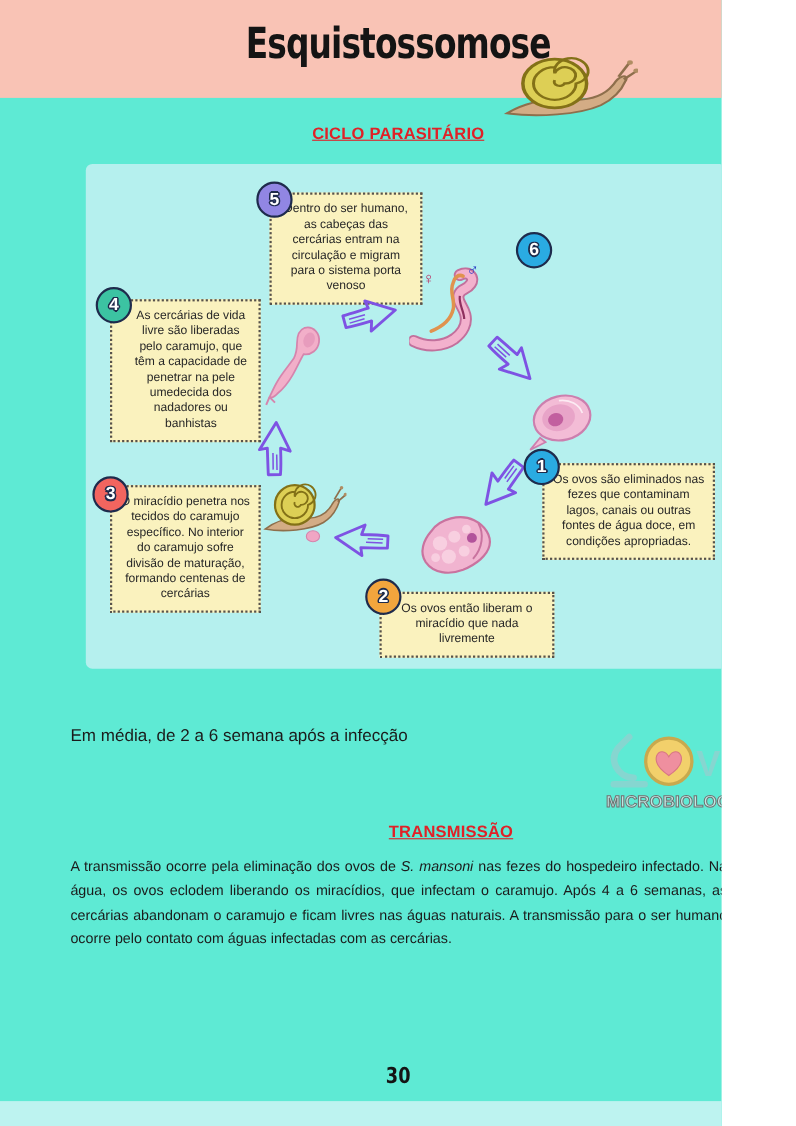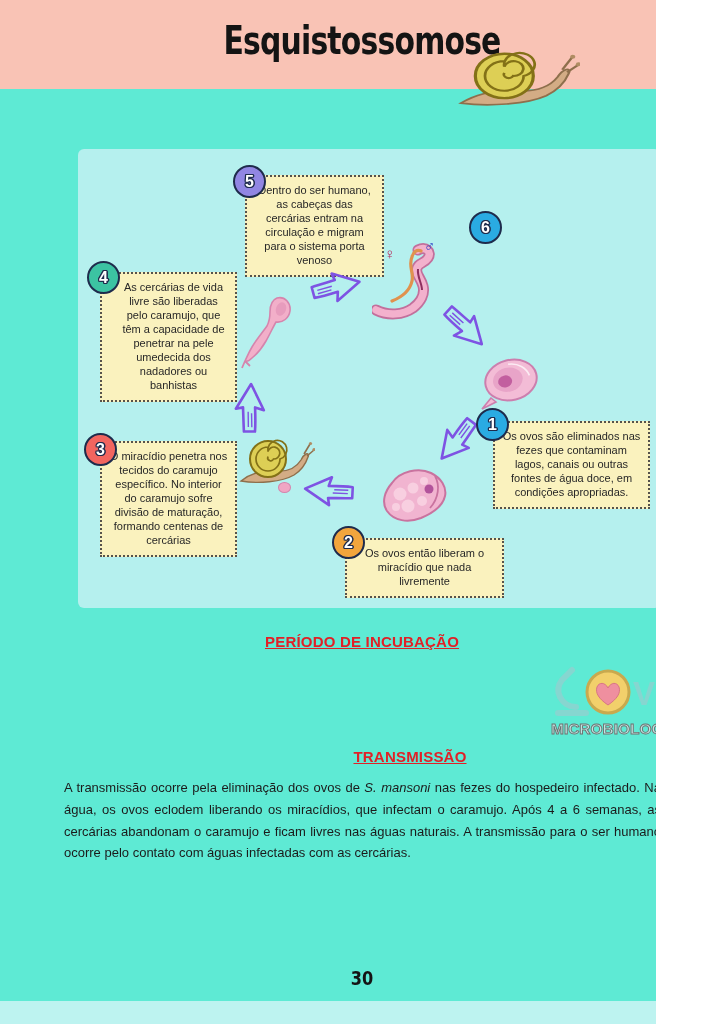--- a/index.html
+++ b/index.html
@@ -69,20 +69,21 @@
   <svg class="header-snail" viewBox="0 0 77 47" preserveAspectRatio="none">
     <path d="M3,43 C12,36 24,32 38,33 C50,34 58,30 63,22 C64,20 66,17 68,16 C70,15 71,17 70,19 C68,25 64,32 56,37 C44,44 20,46 3,43 Z" fill="#d3ac85" stroke="#8e6f4c" stroke-width="1.4"></path>
     <path d="M66,16 L72,6" stroke="#8e6f4c" stroke-width="1.6"></path>
       <circle cx="72.5" cy="5.5" r="1.6" fill="#b08d63"></circle>
     <path d="M69,18 L76,12" stroke="#8e6f4c" stroke-width="1.6"></path>
       <circle cx="76" cy="11.5" r="1.6" fill="#b08d63"></circle>
     <circle cx="30" cy="21" r="18" fill="#ddcf55" stroke="#837117" stroke-width="2"></circle>
     <path d="M30,9 A12,12 0 1 0 42,21 A9.5,9.5 0 1 0 30,13.5 A6,6 0 1 1 35.5,21 A3,3 0 1 1 30,18.5" fill="none" stroke="#837117" stroke-width="1.7"></path>
   </svg>
 
+  <div class="h-red h-cycle" style="color: rgb(224, 33, 39);">CICLO PARASITÁRIO</div>
 
   <div class="diagram" style="background-color: rgb(181, 240, 238);">
 
     <div class="note n2" style="background-color: rgb(250, 242, 190);">Os ovos então liberam o miracídio que nada livremente</div>
     <div class="note n1" style="background-color: rgb(250, 242, 190);">Os ovos são eliminados nas fezes que contaminam lagos, canais ou outras fontes de água doce, em condições apropriadas.</div>
     <div class="note n3" style="background-color: rgb(250, 242, 190);">O miracídio penetra nos tecidos do caramujo específico. No interior do caramujo sofre divisão de maturação, formando centenas de cercárias</div>
     <div class="note n4" style="background-color: rgb(250, 242, 190); padding-left: 16px;">As cercárias de vida livre são liberadas pelo caramujo, que têm a capacidade de penetrar na pele umedecida dos nadadores ou banhistas</div>
     <div class="note n5" style="background-color: rgb(250, 242, 190);">Dentro do ser humano, as cabeças das cercárias entram na circulação e migram para o sistema porta venoso</div>
 
     <div class="circle c1" style="background-color: rgb(42, 171, 226);">1</div>
@@ -157,21 +158,21 @@
     <svg class="arrow a4" viewBox="0 0 54 34" style="color: rgb(126, 83, 227);">
       <path d="M3,13 C10,12 19,11 27,10 L25,3 L51,16 L26,31 L28,22 C20,23 11,24 4,24 Z" fill="none" stroke="currentColor" stroke-width="2.6" stroke-linejoin="round"></path>
       <path d="M8,17 L23,15.5 M8,20.5 L22,19" stroke="currentColor" stroke-width="1.4" fill="none"></path>
     </svg>
     <svg class="arrow a5" viewBox="0 0 54 34" style="color: rgb(126, 83, 227);">
       <path d="M3,13 C10,12 19,11 27,10 L25,3 L51,16 L26,31 L28,22 C20,23 11,24 4,24 Z" fill="none" stroke="currentColor" stroke-width="2.6" stroke-linejoin="round"></path>
       <path d="M8,17 L23,15.5 M8,20.5 L22,19" stroke="currentColor" stroke-width="1.4" fill="none"></path>
     </svg>
   </div>
 
-  <div class="h-red h-inc" style="color: rgb(224, 33, 39);">PERÍODO DE INCUBAÇÃO</div>
+  <div class="inc-text">Em média, de 2 a 6 semana após a infecção</div>
 
   <svg class="logo" viewBox="0 0 134 82">
     <g>
       <path d="M24,10 L14,20 C10,25 9,31 12,37 C15,43 21,47 28,47" fill="none" stroke="#86d6d0" stroke-width="6" stroke-linecap="round"></path>
       <path d="M10,53 L38,53" stroke="#86d6d0" stroke-width="6" stroke-linecap="round"></path>
     </g>
     <g>
       <circle cx="60" cy="32" r="21" fill="#f2d06b" stroke="#c8a94e" stroke-width="3"></circle>
       <path d="M60,45 C51,39 47,33 49,27 C51,22 57,22 60,28 C63,22 69,22 71,27 C73,33 69,39 60,45 Z" fill="#ef8f9f" stroke="#d87684" stroke-width="1"></path>
     </g>

